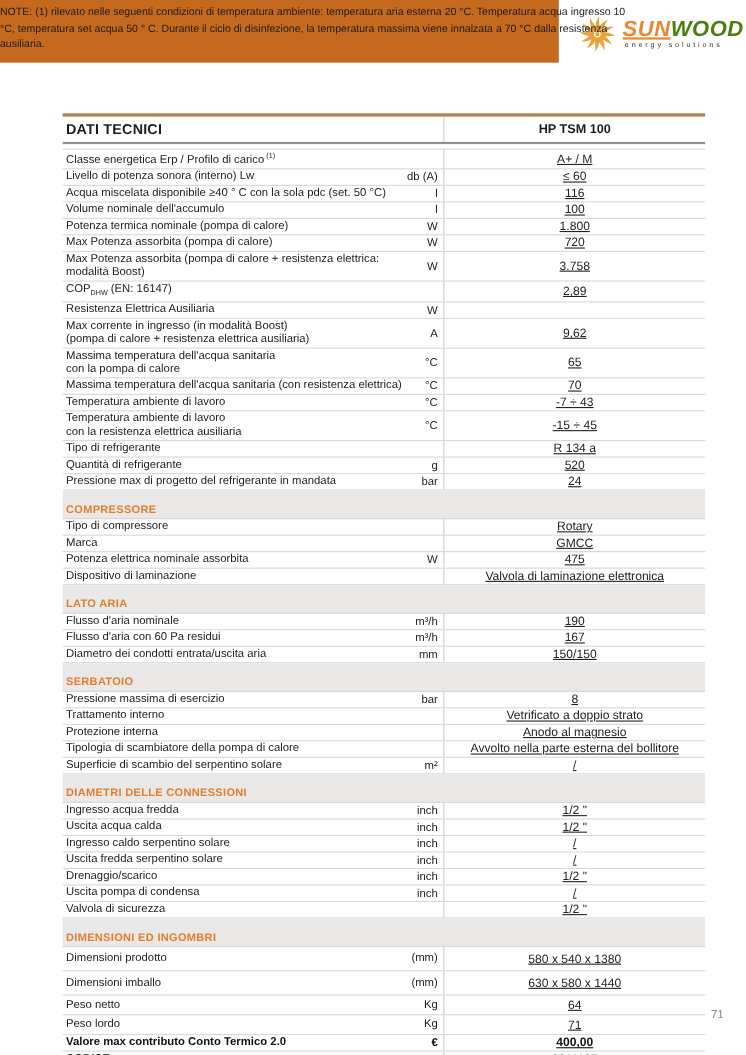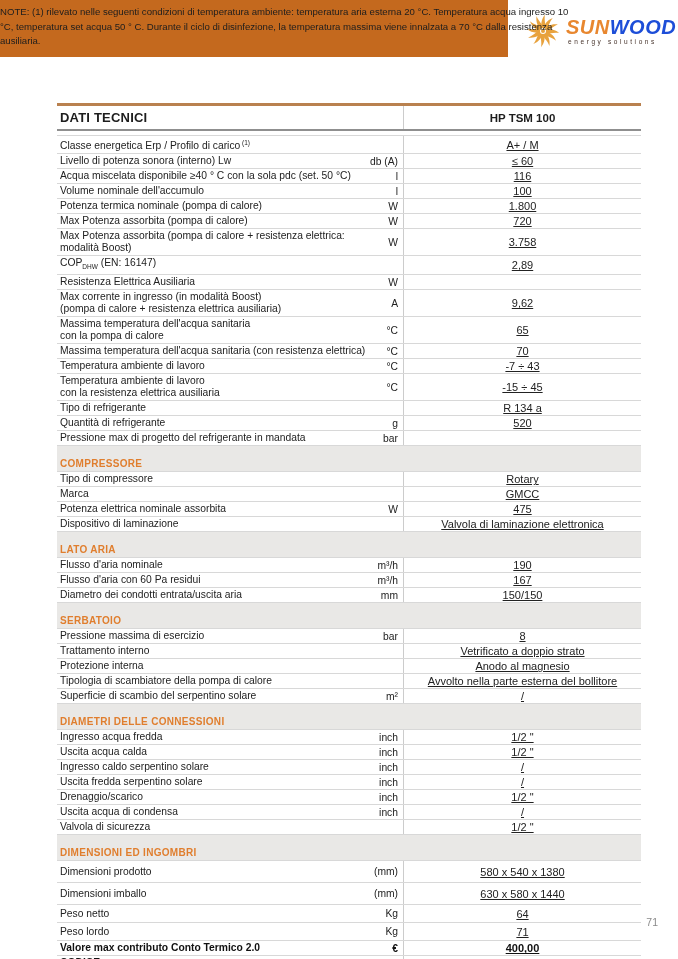--- a/index.html
+++ b/index.html
@@ -4,22 +4,22 @@
 <style>
   * { margin:0; padding:0; box-sizing:border-box; }
   html,body { width:678px; height:959px; background:#ffffff; font-family:"Liberation Sans", sans-serif; position:relative; overflow:hidden; }
 
   
   .top-banner { position:absolute; left:0; top:0; width:508px; height:57px; background:#c4691e; }
   .logo { position:absolute; left:524px; top:8px; width:150px; height:46px; display:flex; align-items:center; }
   .sun-icon { width:38px; height:38px; flex:0 0 38px; margin-right:4px; }
   .logo-text { display:flex; flex-direction:column; line-height:1; }
   .logo-name { font-size:20px; font-weight:bold; font-style:italic; letter-spacing:0.5px; white-space:nowrap; }
-  .logo-name .sun { color:#e8872f; }
-  .logo-name .wood { color:#1d4ed8; }
+  .logo-name .sun { color:#e8872f;text-decoration:underline; }
+  .logo-name .wood { color:#4d7c0f; }
   .logo-tagline { font-size:6.5px; color:#45322a; letter-spacing:2.6px; margin-top:2px; padding-left:2px; white-space:nowrap; }
 
   
   .sheet { position:absolute; left:57px; top:103px; width:584px; }
   .thead { display:flex; align-items:center; border-top:3px solid #b9814f; border-bottom:2px solid #8f8f8f; }
   .thead .h-left { flex:0 0 347px; padding:4px 3px 4px 3px; border-right:1px solid #cccccc; font-size:13px; font-weight:bold; color:#1d1d1d; letter-spacing:0.2px; }
   .thead .h-right { flex:1; text-align:center; font-size:11.5px; font-weight:bold; color:#1d1d1d; }
   .head-spacer { height:5px; border-bottom:1px solid #d8d8d8; margin-bottom:0; }
 
   .row { display:flex; align-items:stretch; border-bottom:1px solid #d8d8d8; min-height:15px; }
@@ -187,20 +187,21 @@
           <div class="lab">Quantità di refrigerante</div>
           <span class="unit">g</span>
         </div>
         <div class="value">520</div>
       </div>
       <div class="row">
         <div class="left">
           <div class="lab">Pressione max di progetto del refrigerante in mandata</div>
           <span class="unit">bar</span>
         </div>
+        <div class="value">24</div>
       </div>
       <div class="sect">COMPRESSORE</div>
       <div class="row">
         <div class="left">
           <div class="lab">Tipo di compressore</div>
           <span class="unit"></span>
         </div>
         <div class="value">Rotary</div>
       </div>
       <div class="row">
@@ -313,21 +314,21 @@
       </div>
       <div class="row">
         <div class="left">
           <div class="lab">Drenaggio/scarico</div>
           <span class="unit">inch</span>
         </div>
         <div class="value">1/2 "</div>
       </div>
       <div class="row">
         <div class="left">
-          <div class="lab">Uscita acqua di condensa</div>
+          <div class="lab">Uscita pompa di condensa</div>
           <span class="unit">inch</span>
         </div>
         <div class="value">/</div>
       </div>
       <div class="row">
         <div class="left">
           <div class="lab">Valvola di sicurezza</div>
           <span class="unit"></span>
         </div>
         <div class="value">1/2 "</div>

